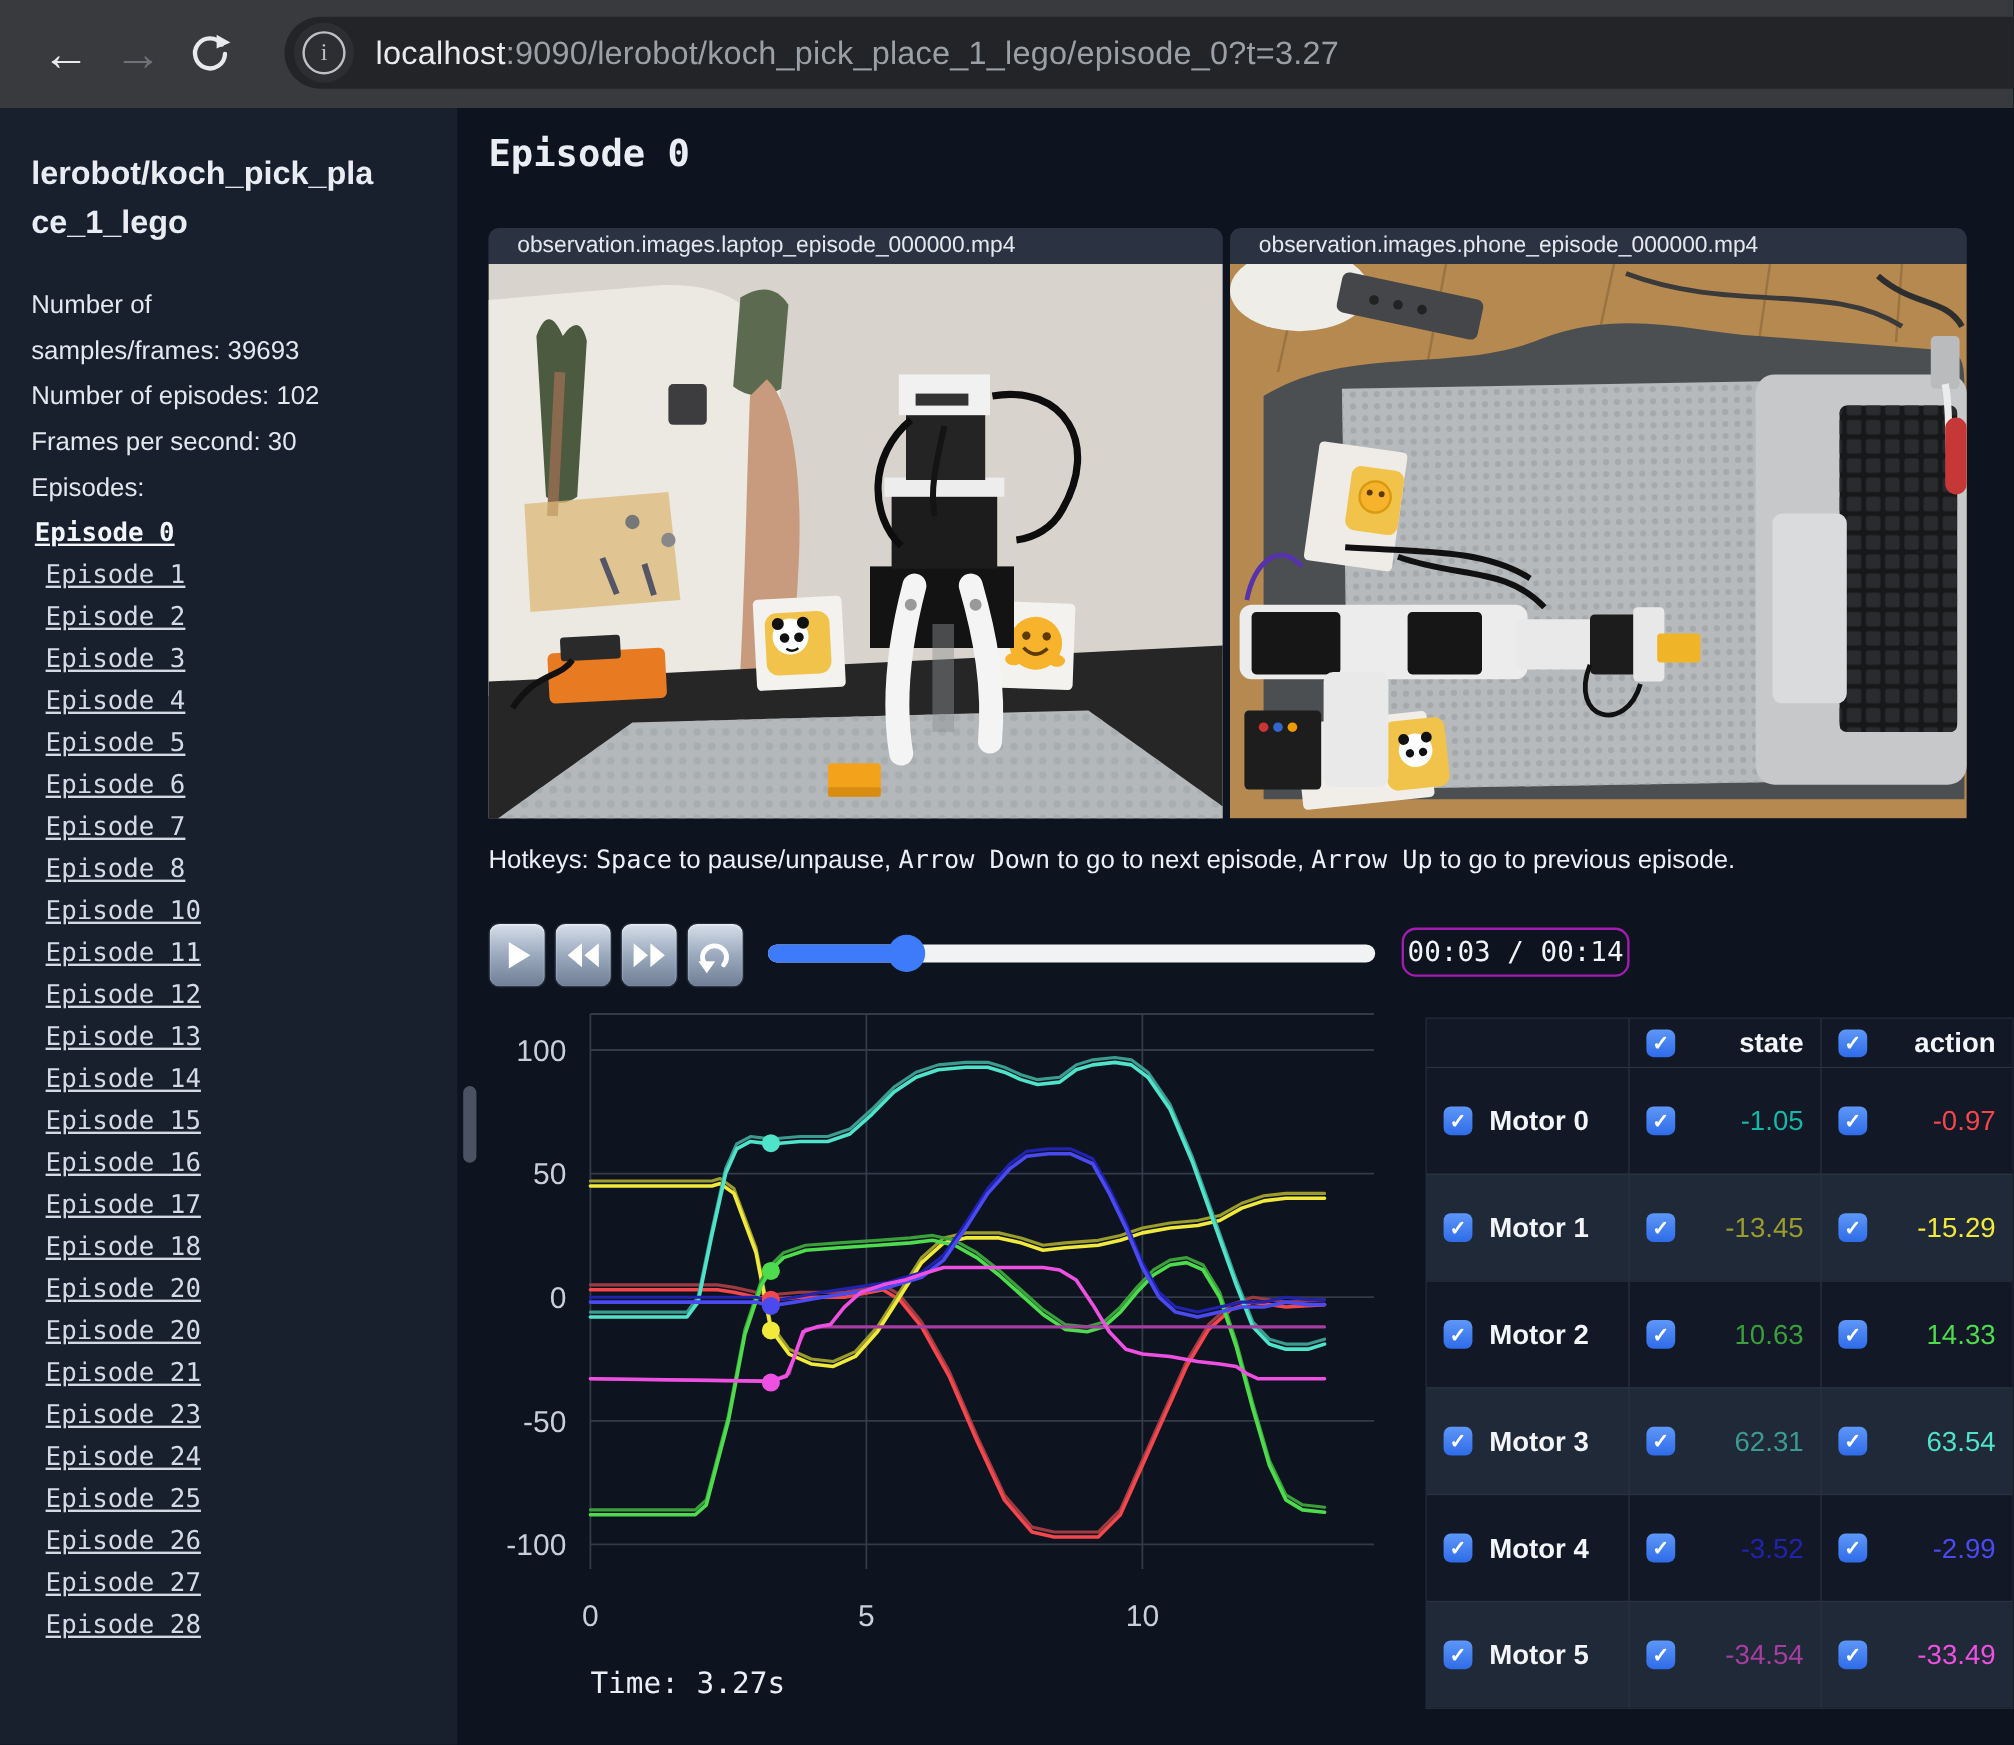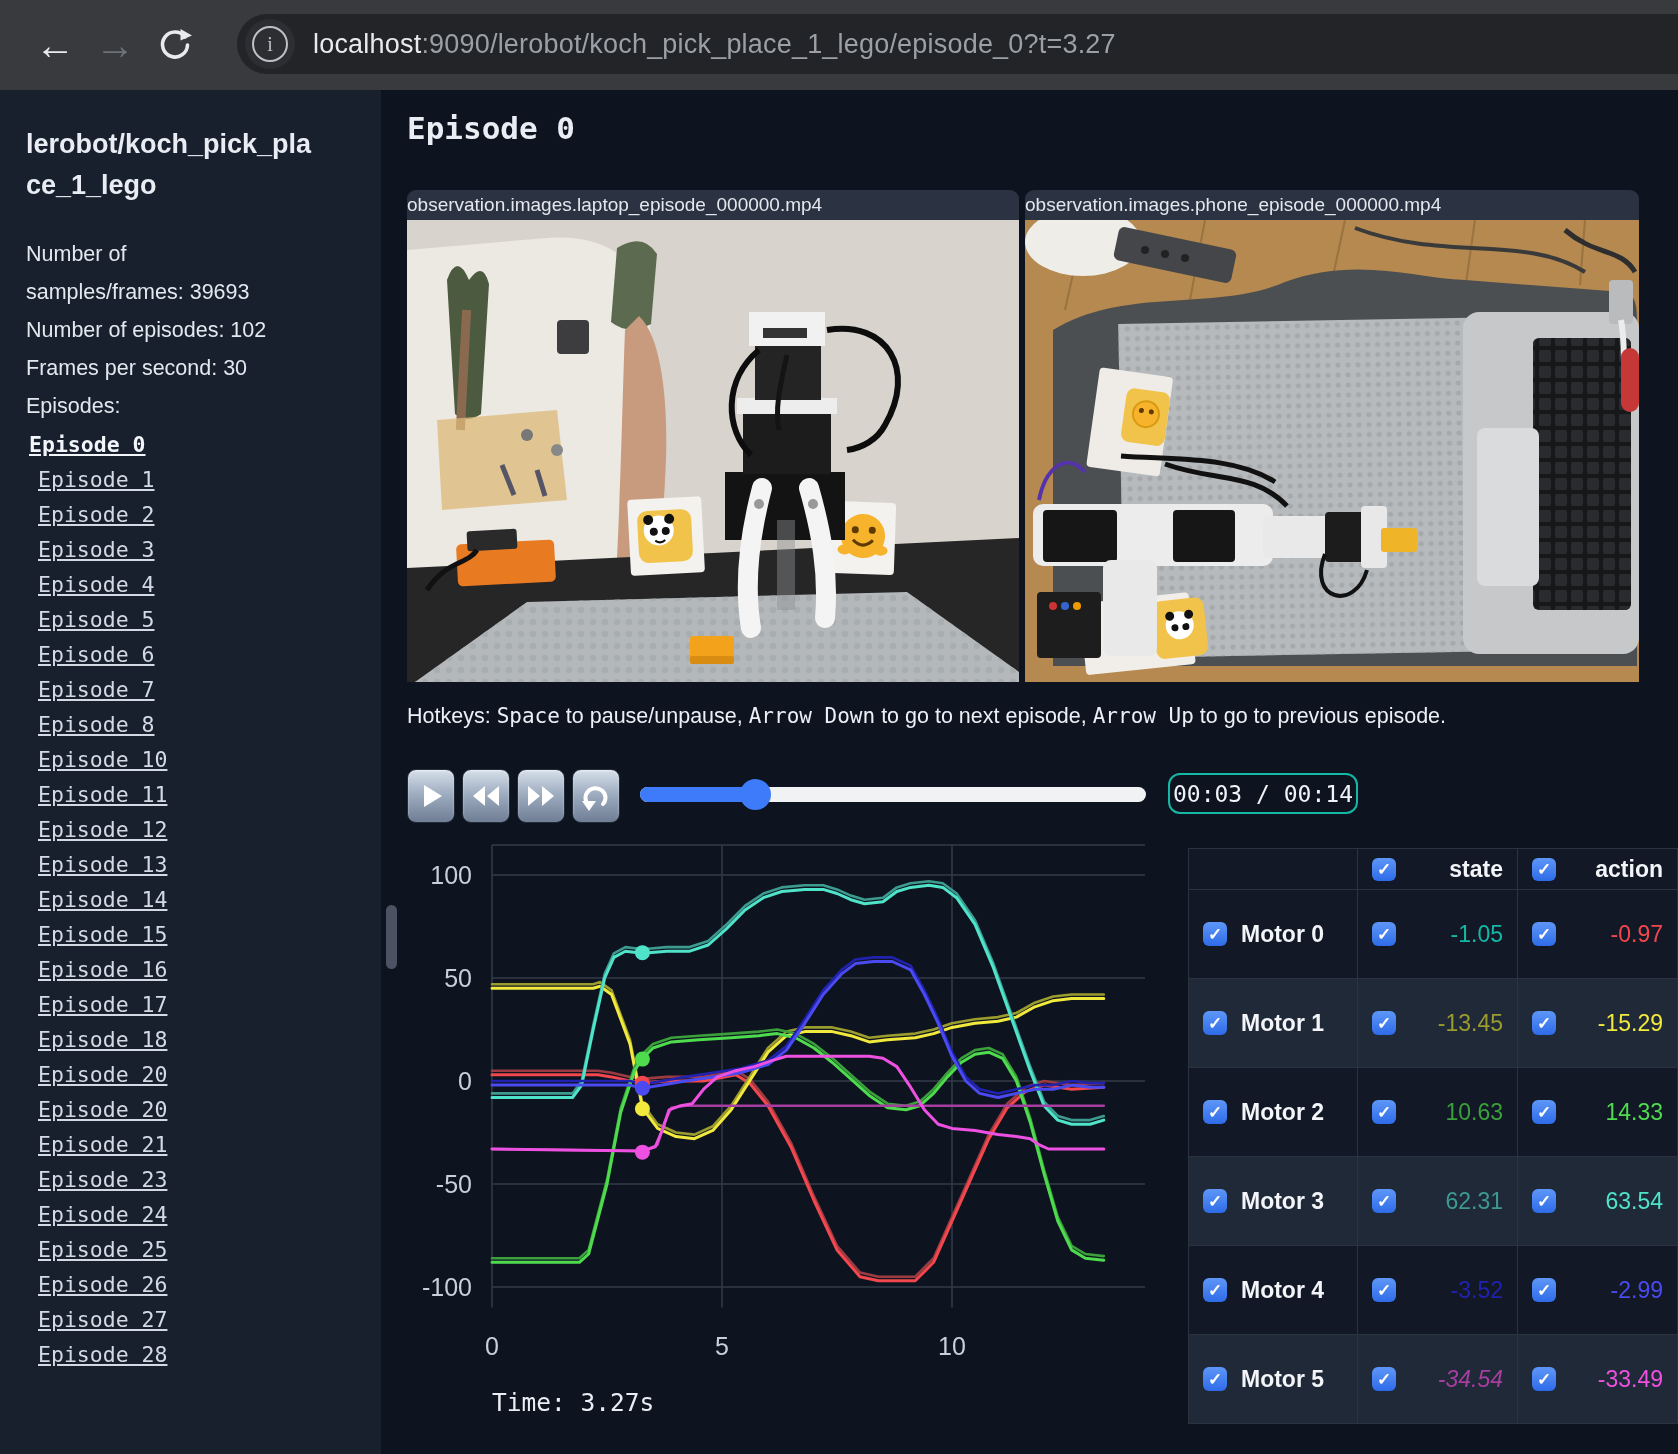--- a/index.html
+++ b/index.html
@@ -35,34 +35,34 @@
   .ep-link.active{font-weight:bold;color:#f2f5fa;margin-left:-9px;}
 
   
   .scroll-thumb{position:absolute;left:386px;top:905px;width:11px;height:64px;border-radius:6px;background:#4b5363;}
 
   
   .page-title{position:absolute;left:407px;top:110px;font-size:31px;font-weight:bold;color:#eaeef4;}
 
   .video-card{position:absolute;top:190px;}
   .video-card .vtitle{height:30px;background:#2b3342;border-radius:9px 9px 0 0;color:#e4e8ee;
-                      font-size:19px;line-height:30px;padding-left:0;white-space:nowrap;overflow:hidden;}
+                      font-size:19px;line-height:30px;padding-left:24px;white-space:nowrap;overflow:hidden;}
   .video-card svg{display:block;}
 
   .hotkeys{position:absolute;left:407px;top:704px;font-size:21.5px;color:#eceff5;}
   .mono-key{font-family:"DejaVu Sans Mono",monospace;font-size:21px;}
 
   .ctl-btn{position:absolute;top:769px;width:46px;height:52px;border-radius:9px;
            background:linear-gradient(180deg,#d6dfea 0%,#9dabbf 48%,#6f7e95 100%);
            border:1px solid #222b38;box-shadow:inset 0 1px 2px rgba(255,255,255,.55);
            display:flex;align-items:center;justify-content:center;cursor:pointer;}
   .slider-track{position:absolute;left:640px;top:787px;width:506px;height:15px;border-radius:8px;background:#f1f2f4;cursor:pointer;}
   .slider-fill{position:absolute;left:0;top:0;height:15px;border-radius:8px 0 0 8px;background:#3e7bfa;}
   .slider-thumb{position:absolute;top:-8px;width:31px;height:31px;border-radius:50%;background:#3e7bfa;cursor:pointer;}
-  .time-box{position:absolute;left:1168px;top:773px;width:190px;height:41px;border:2px solid #14b8a6;
+  .time-box{position:absolute;left:1168px;top:773px;width:190px;height:41px;border:2px solid #a21caf;
             border-radius:12px;display:flex;align-items:center;justify-content:center;
             font-size:23px;color:#f0f3f7;box-sizing:border-box;}
 
   .chart-svg{position:absolute;left:385px;top:843px;pointer-events:none;}
   .time-label{position:absolute;left:492px;top:1388px;font-size:24.5px;color:#eaeef4;}
 
   
   .motor-table{position:absolute;left:1188px;top:848px;width:490px;border:1px solid #2b3340;box-sizing:border-box;}
   .mt-row{display:grid;grid-template-columns:168px 160px 160px;}
   .mt-row.head{height:40px;background:#121825;}
@@ -469,20 +469,20 @@
         <span class="mt-val" style="color: rgb(74, 74, 240);">-2.99</span>
       </div>
     </div>
     <div class="mt-row body light">
       <div class="mt-cell">
         <span class="cb">✓</span>
         <span class="mt-name">Motor 5</span>
       </div>
       <div class="mt-cell val">
         <span class="cb">✓</span>
-        <span class="mt-val" style="color: rgb(166, 61, 160); font-style: italic;">-34.54</span>
+        <span class="mt-val" style="color: rgb(166, 61, 160);">-34.54</span>
       </div>
       <div class="mt-cell val">
         <span class="cb">✓</span>
         <span class="mt-val" style="color: rgb(238, 81, 226);">-33.49</span>
       </div>
     </div>
   </div>
 
 </body></html>

